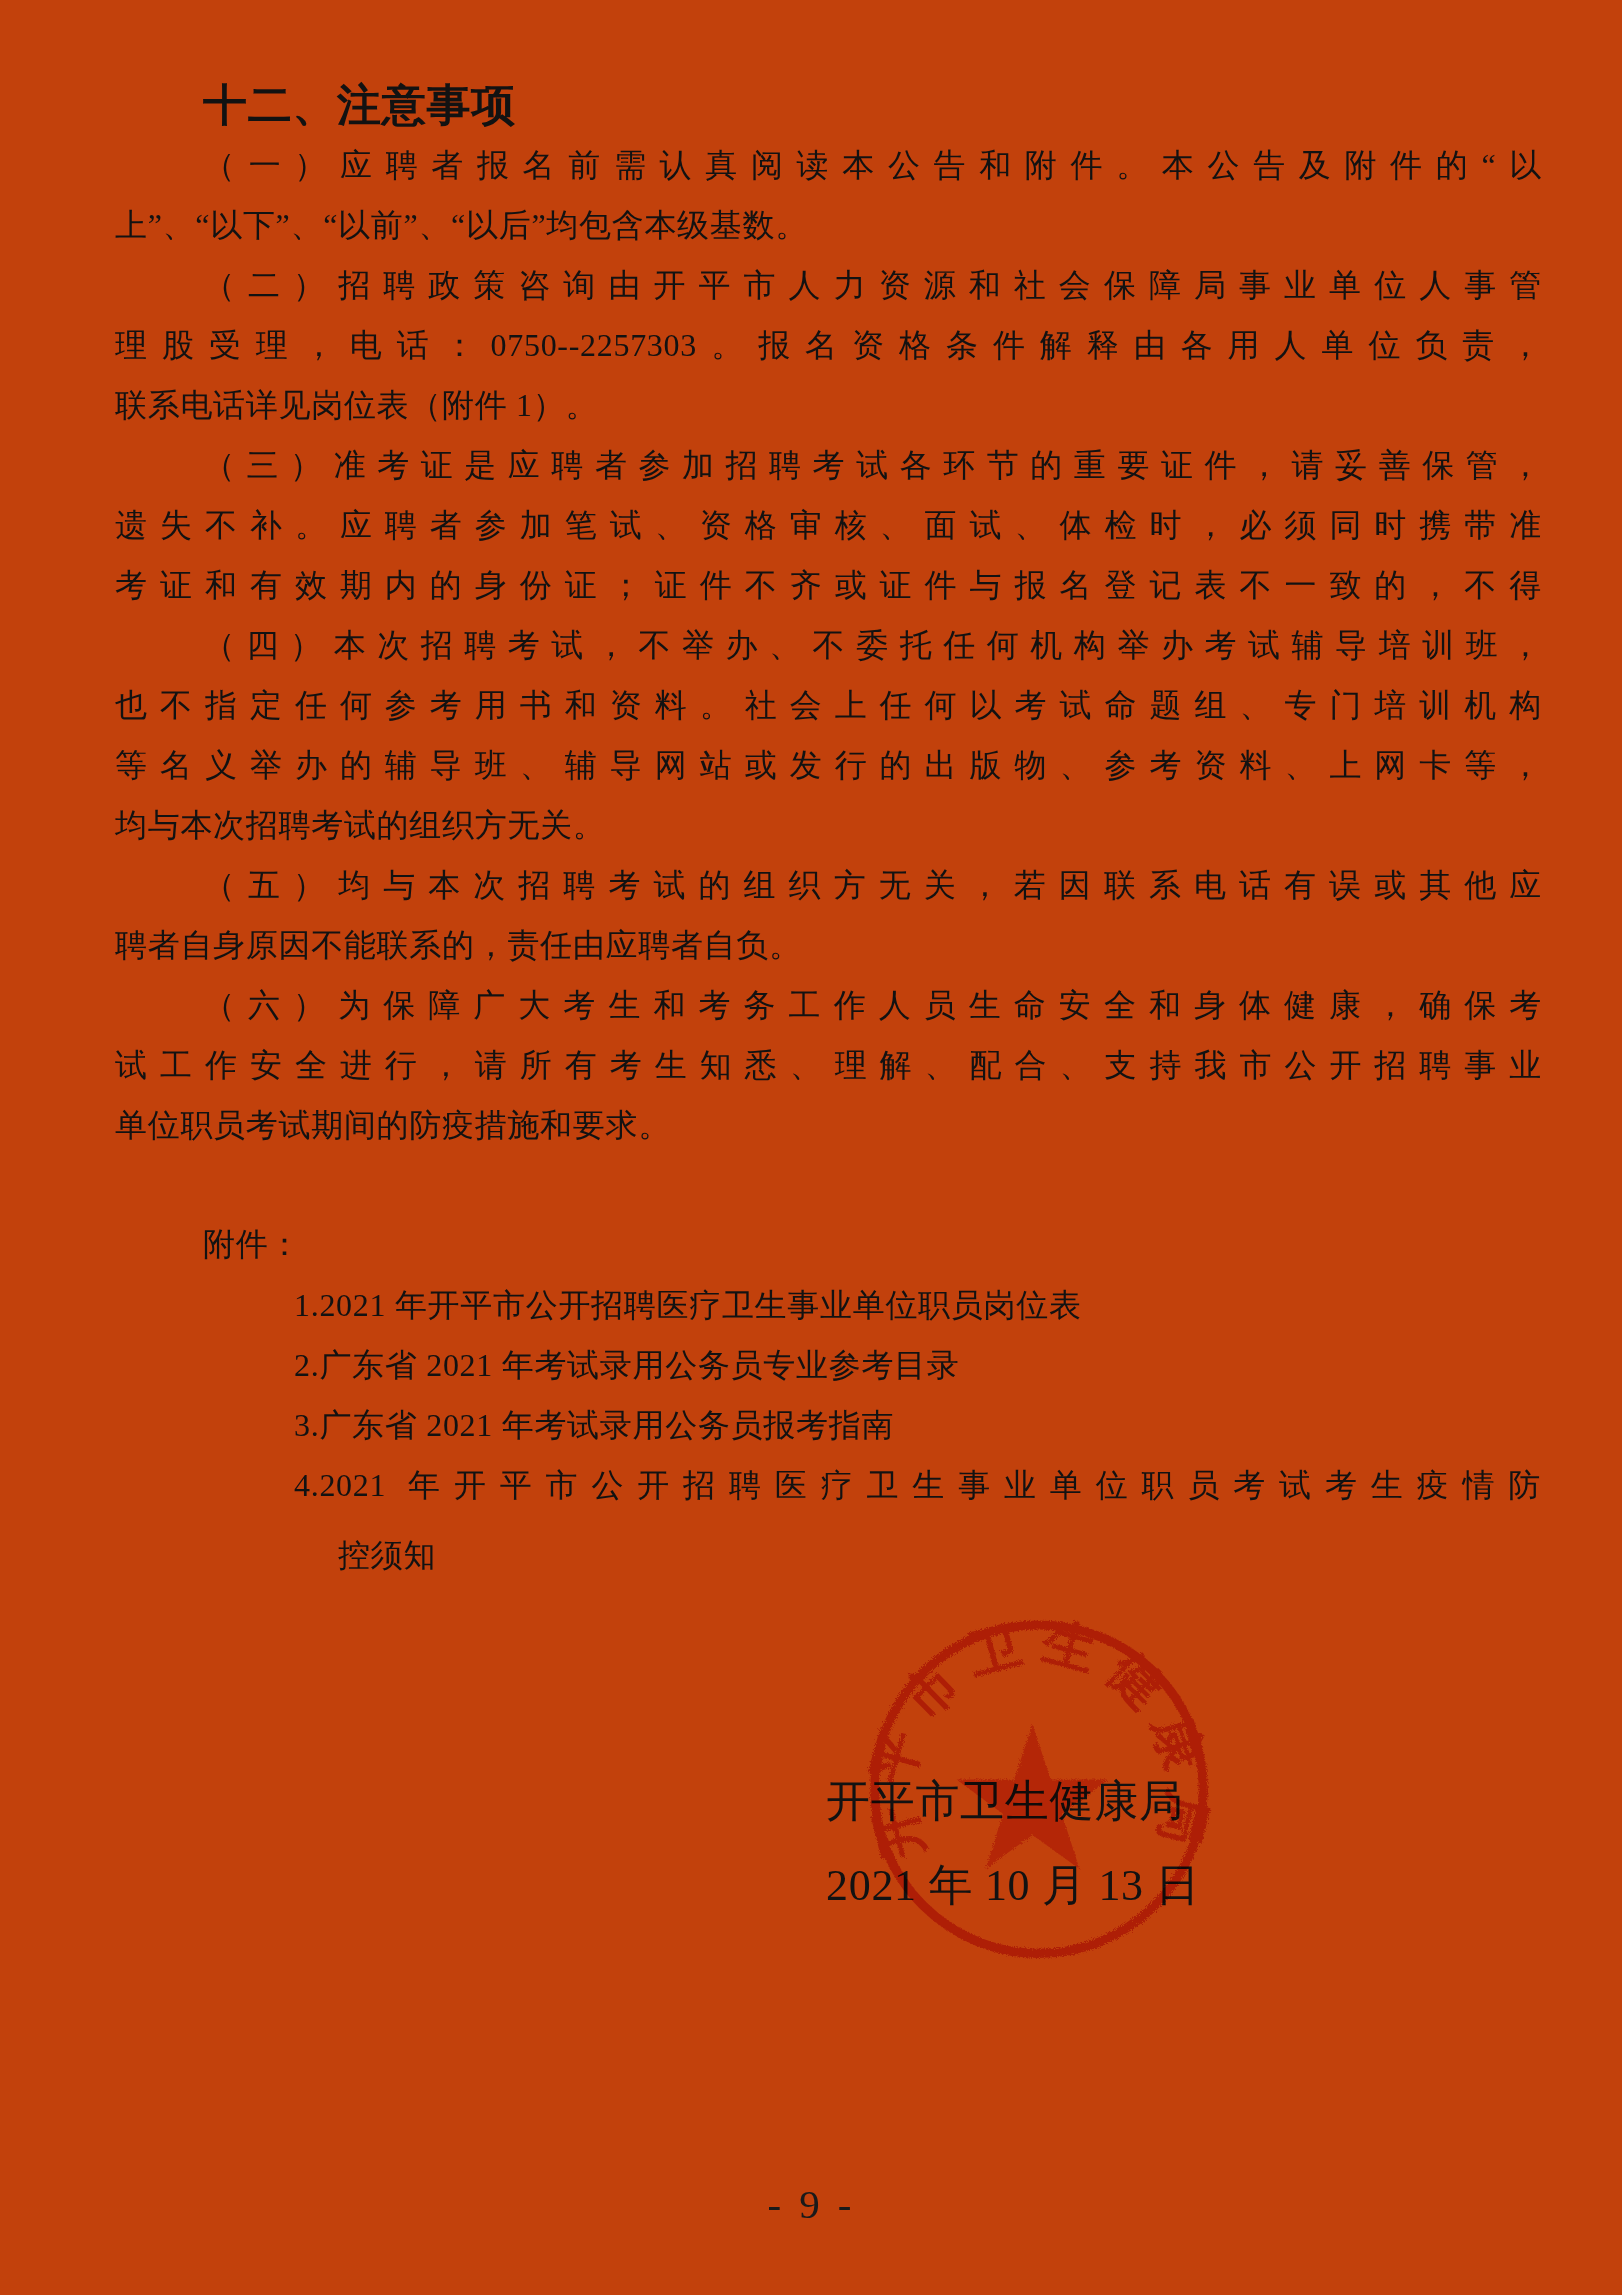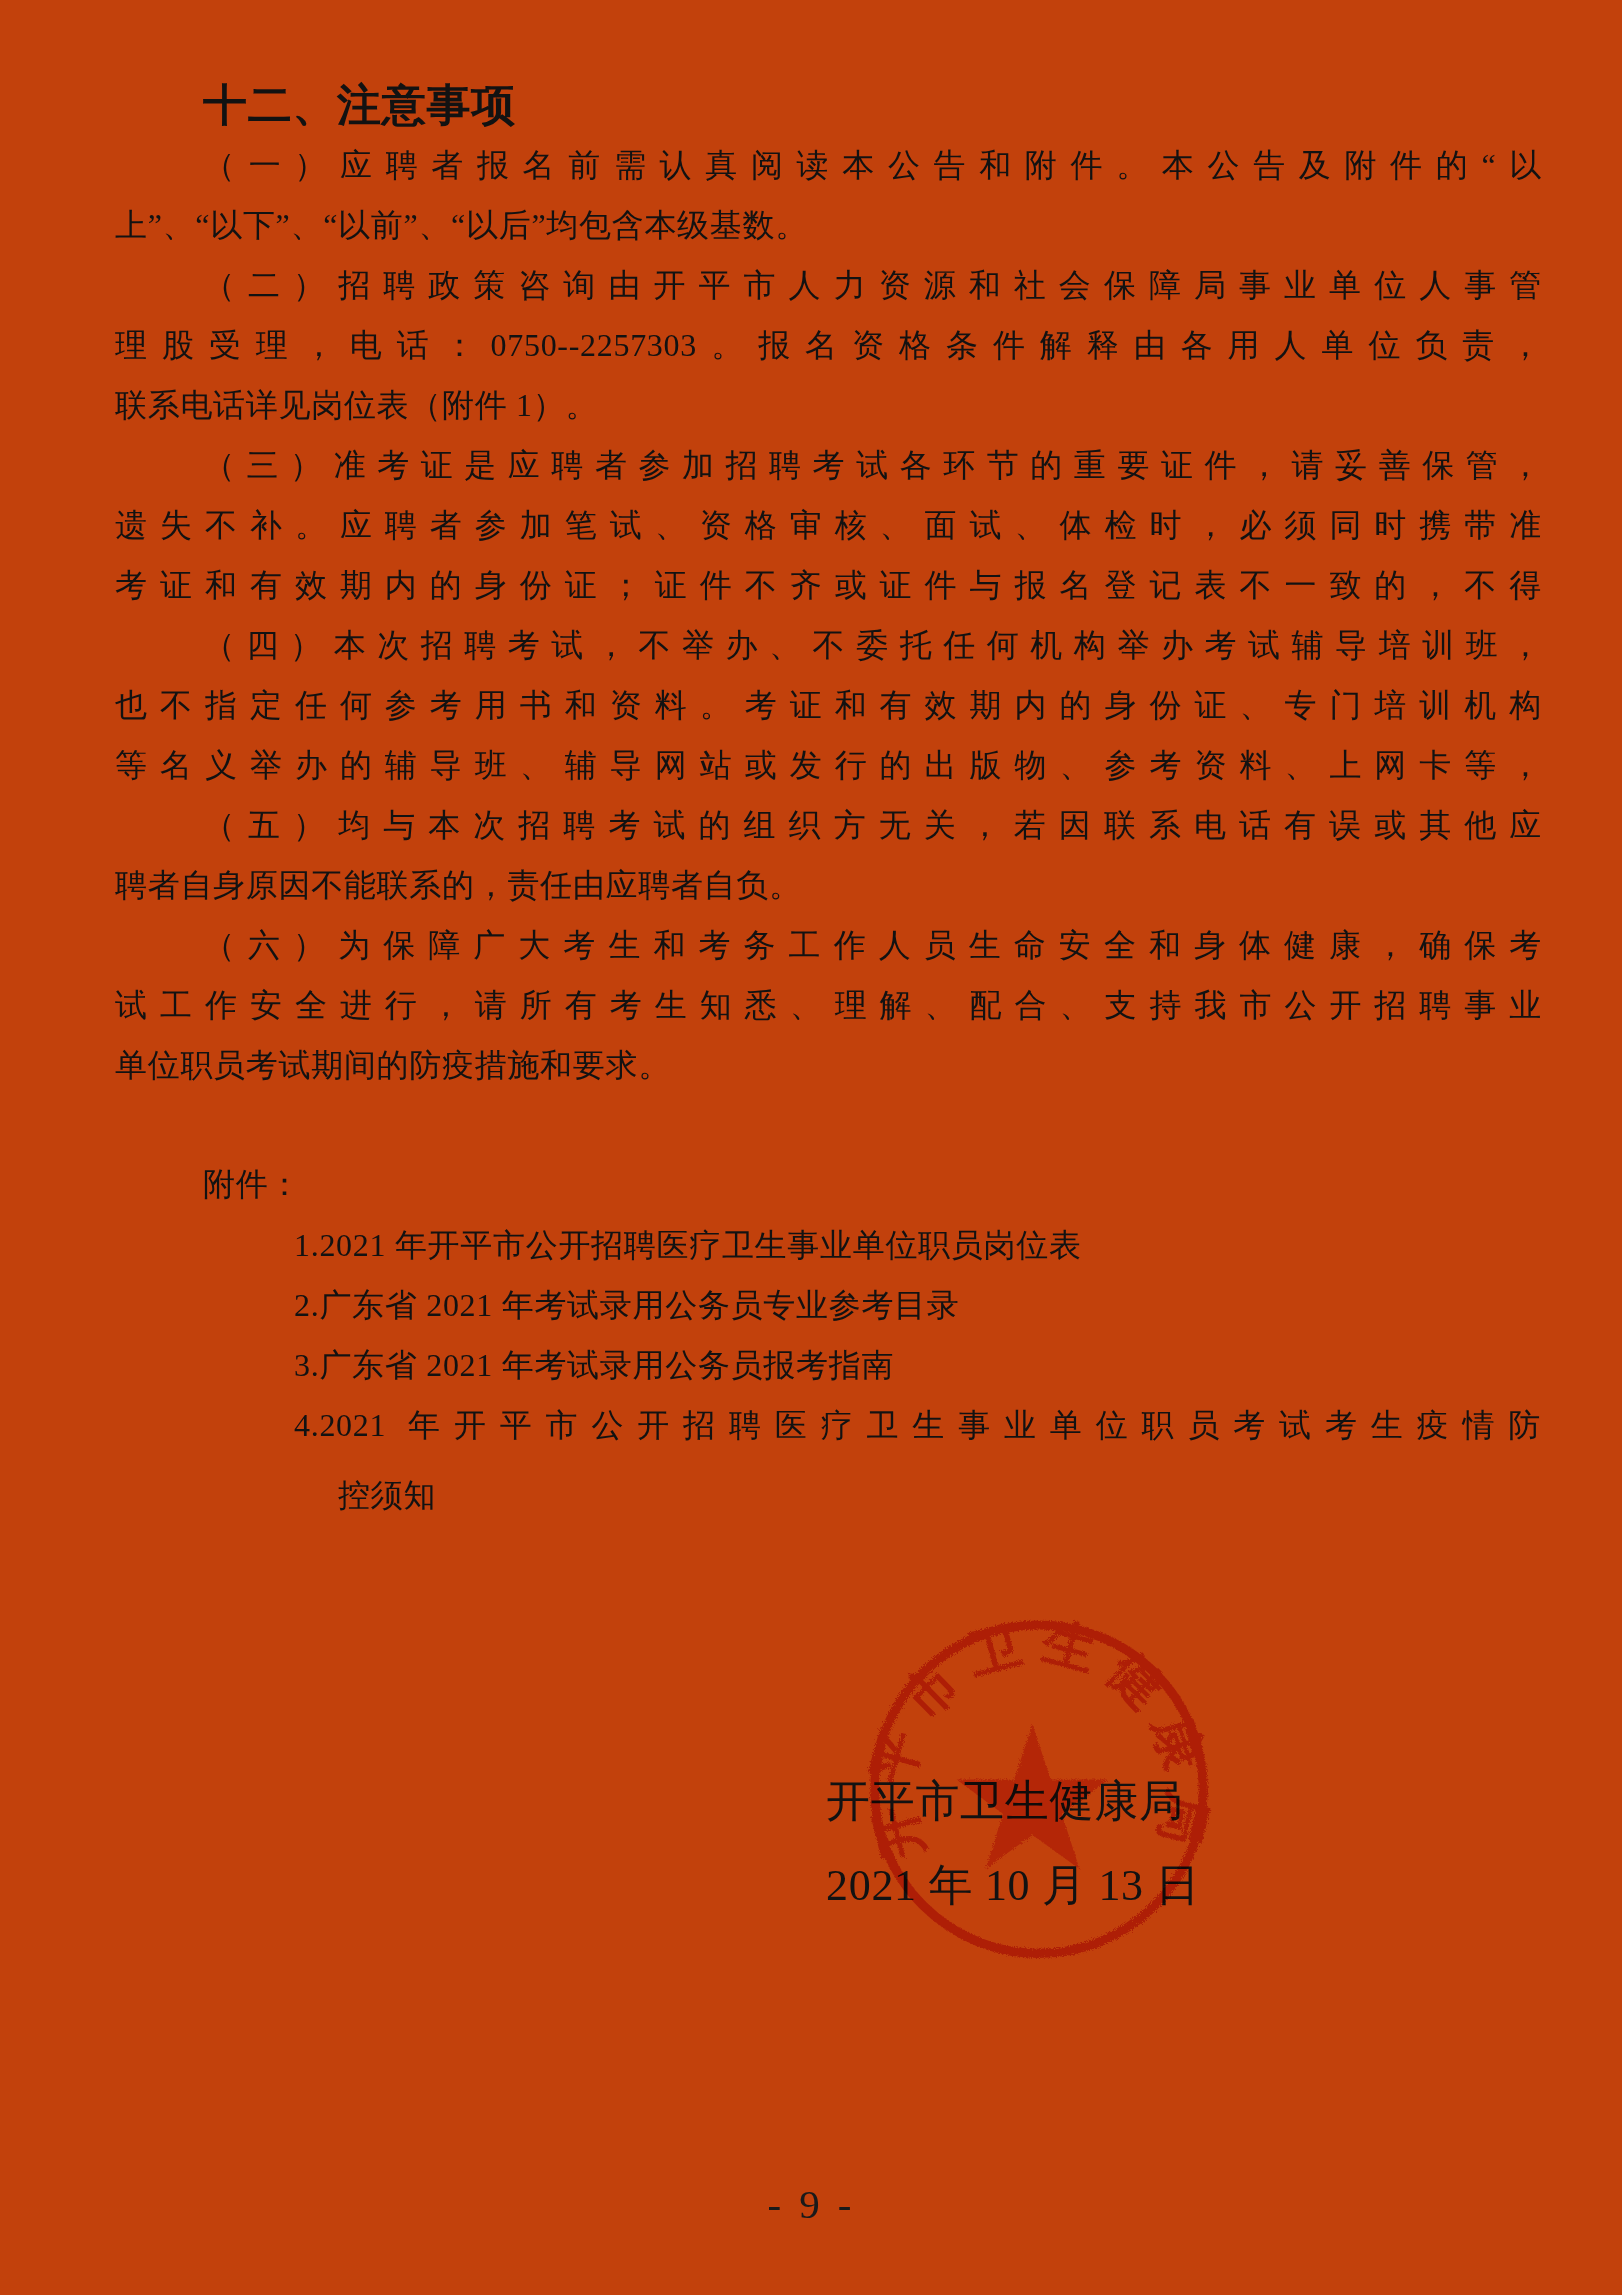--- a/index.html
+++ b/index.html
@@ -33,22 +33,23 @@
     <div class="line heading indent">十二、注意事项</div>
     <div class="line indent full">（一）应聘者报名前需认真阅读本公告和附件。本公告及附件的“以</div>
     <div class="line">上”、“以下”、“以前”、“以后”均包含本级基数。</div>
     <div class="line indent full">（二）招聘政策咨询由开平市人力资源和社会保障局事业单位人事管</div>
     <div class="line full">理股受理，电话：0750--2257303。报名资格条件解释由各用人单位负责，</div>
     <div class="line">联系电话详见岗位表（附件 1）。</div>
     <div class="line indent full">（三）准考证是应聘者参加招聘考试各环节的重要证件，请妥善保管，</div>
     <div class="line full">遗失不补。应聘者参加笔试、资格审核、面试、体检时，必须同时携带准</div>
     <div class="line full">考证和有效期内的身份证；证件不齐或证件与报名登记表不一致的，不得</div>
     <div class="line indent full">（四）本次招聘考试，不举办、不委托任何机构举办考试辅导培训班，</div>
-    <div class="line full">也不指定任何参考用书和资料。考证和有效期内的身份证、专门培训机构</div>
+    <div class="line full">也不指定任何参考用书和资料。社会上任何以考试命题组、专门培训机构</div>
     <div class="line full">等名义举办的辅导班、辅导网站或发行的出版物、参考资料、上网卡等，</div>
+    <div class="line">均与本次招聘考试的组织方无关。</div>
     <div class="line indent full">（五）均与本次招聘考试的组织方无关，若因联系电话有误或其他应</div>
     <div class="line">聘者自身原因不能联系的，责任由应聘者自负。</div>
     <div class="line indent full">（六）为保障广大考生和考务工作人员生命安全和身体健康，确保考</div>
     <div class="line full">试工作安全进行，请所有考生知悉、理解、配合、支持我市公开招聘事业</div>
     <div class="line">单位职员考试期间的防疫措施和要求。</div>
 
     <div class="gap"></div>
 
     <div class="line indent">附件：</div>
     <div class="line attach att-first">1.2021 年开平市公开招聘医疗卫生事业单位职员岗位表</div>

